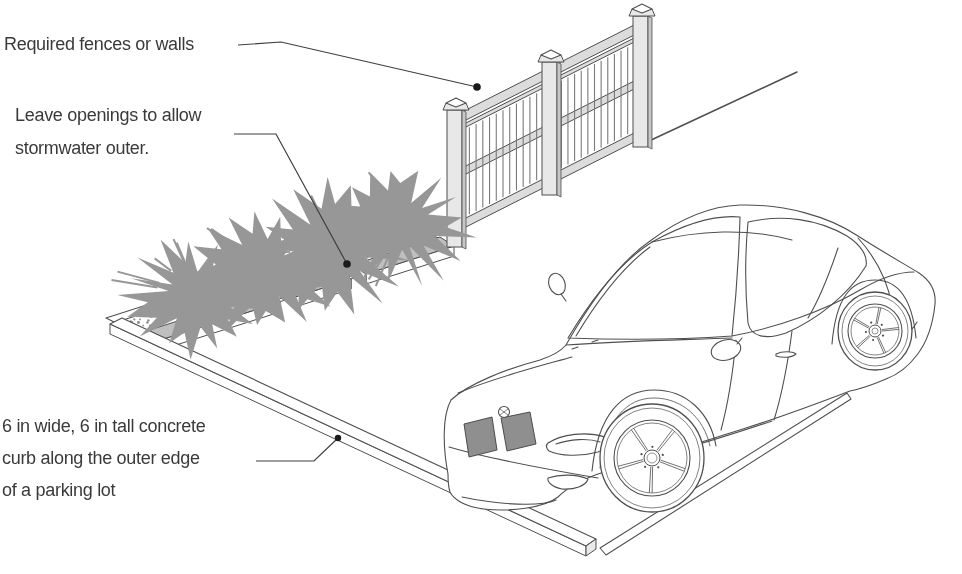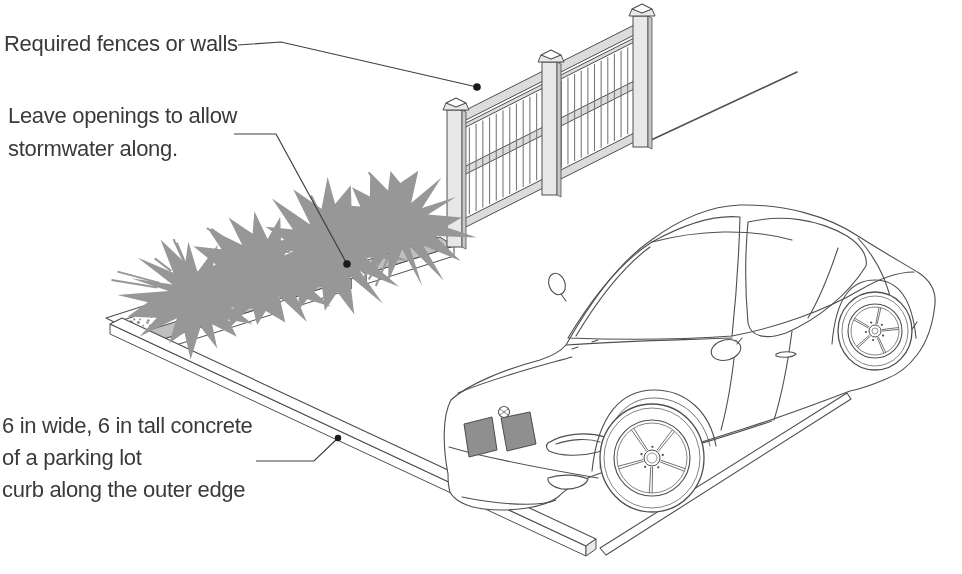--- a/index.html
+++ b/index.html
@@ -1,23 +1,23 @@
 <!DOCTYPE html>
 <html style="--bg: #ffffff; --label: #3a3a3a; --ink: #4f4f4f; --leader: #3f3f3f; --dot: #1a1a1a; --fence-fill: #dcdcdc; --fence-post: #e8e8e8; --curb-gray: #bfbfbf;"><head>
 <meta charset="utf-8">
 <style>
   html,body{margin:0;padding:0;background:#fff;}
   #page{position:relative;width:962px;height:574px;background:var(--bg,#fff);overflow:hidden;
         font-family:"Liberation Sans","DejaVu Sans",sans-serif;}
   #scene{position:absolute;left:0;top:0;width:962px;height:574px;}
-  .label{position:absolute;color:var(--label,#3a3a3a);font-size:22px;letter-spacing:-0.3px;
+  .label{position:absolute;color:var(--label,#3a3a3a);font-size:18px;letter-spacing:-0.3px;
          line-height:32px;white-space:nowrap;}
   .label span{display:block;}
   #label-fences{left:4px;top:28px;}
-  #label-openings{left:8px;top:99px;line-height:33px;}
+  #label-openings{left:15px;top:99px;line-height:33px;}
   #label-curb{left:2px;top:410px;}
   svg *{vector-effect:none;}
   .ink{stroke:var(--ink,#4f4f4f);fill:none;stroke-width:1.1;stroke-linecap:round;stroke-linejoin:round;}
   .inkf{stroke:var(--ink,#4f4f4f);fill:#ffffff;stroke-width:1.1;stroke-linejoin:round;}
   .fence-rail{stroke:var(--ink,#4f4f4f);fill:var(--fence-fill,#dcdcdc);stroke-width:1;}
   .fence-post{stroke:var(--ink,#4f4f4f);fill:var(--fence-post,#e8e8e8);stroke-width:1;}
   .fence-side{stroke:var(--ink,#4f4f4f);fill:#c6c6c6;stroke-width:0.8;}
   .curb-top{stroke:var(--ink,#4f4f4f);fill:var(--curb-gray,#bfbfbf);stroke-width:1;}
   .curb-face{stroke:var(--ink,#4f4f4f);fill:#ffffff;stroke-width:1;}
   .curb-end{stroke:var(--ink,#4f4f4f);fill:#e9e9e9;stroke-width:1;}
@@ -535,21 +535,21 @@
     <polyline class="leader" points="256,461 314,461 338,438"></polyline>
     <circle class="dot" cx="338" cy="438" r="3.2"></circle>
   </g>
 </svg>
 
 <div class="label" id="label-fences">
   <span>Required fences or walls</span>
 </div>
 <div class="label" id="label-openings">
   <span>Leave openings to allow</span>
-  <span>stormwater along.</span>
+  <span>stormwater outer.</span>
 </div>
 <div class="label" id="label-curb">
   <span>6 in wide, 6 in tall concrete</span>
+  <span>curb along the outer edge</span>
   <span>of a parking lot</span>
-  <span>curb along the outer edge</span>
 </div>
 
 </div>
 
 </body></html>

